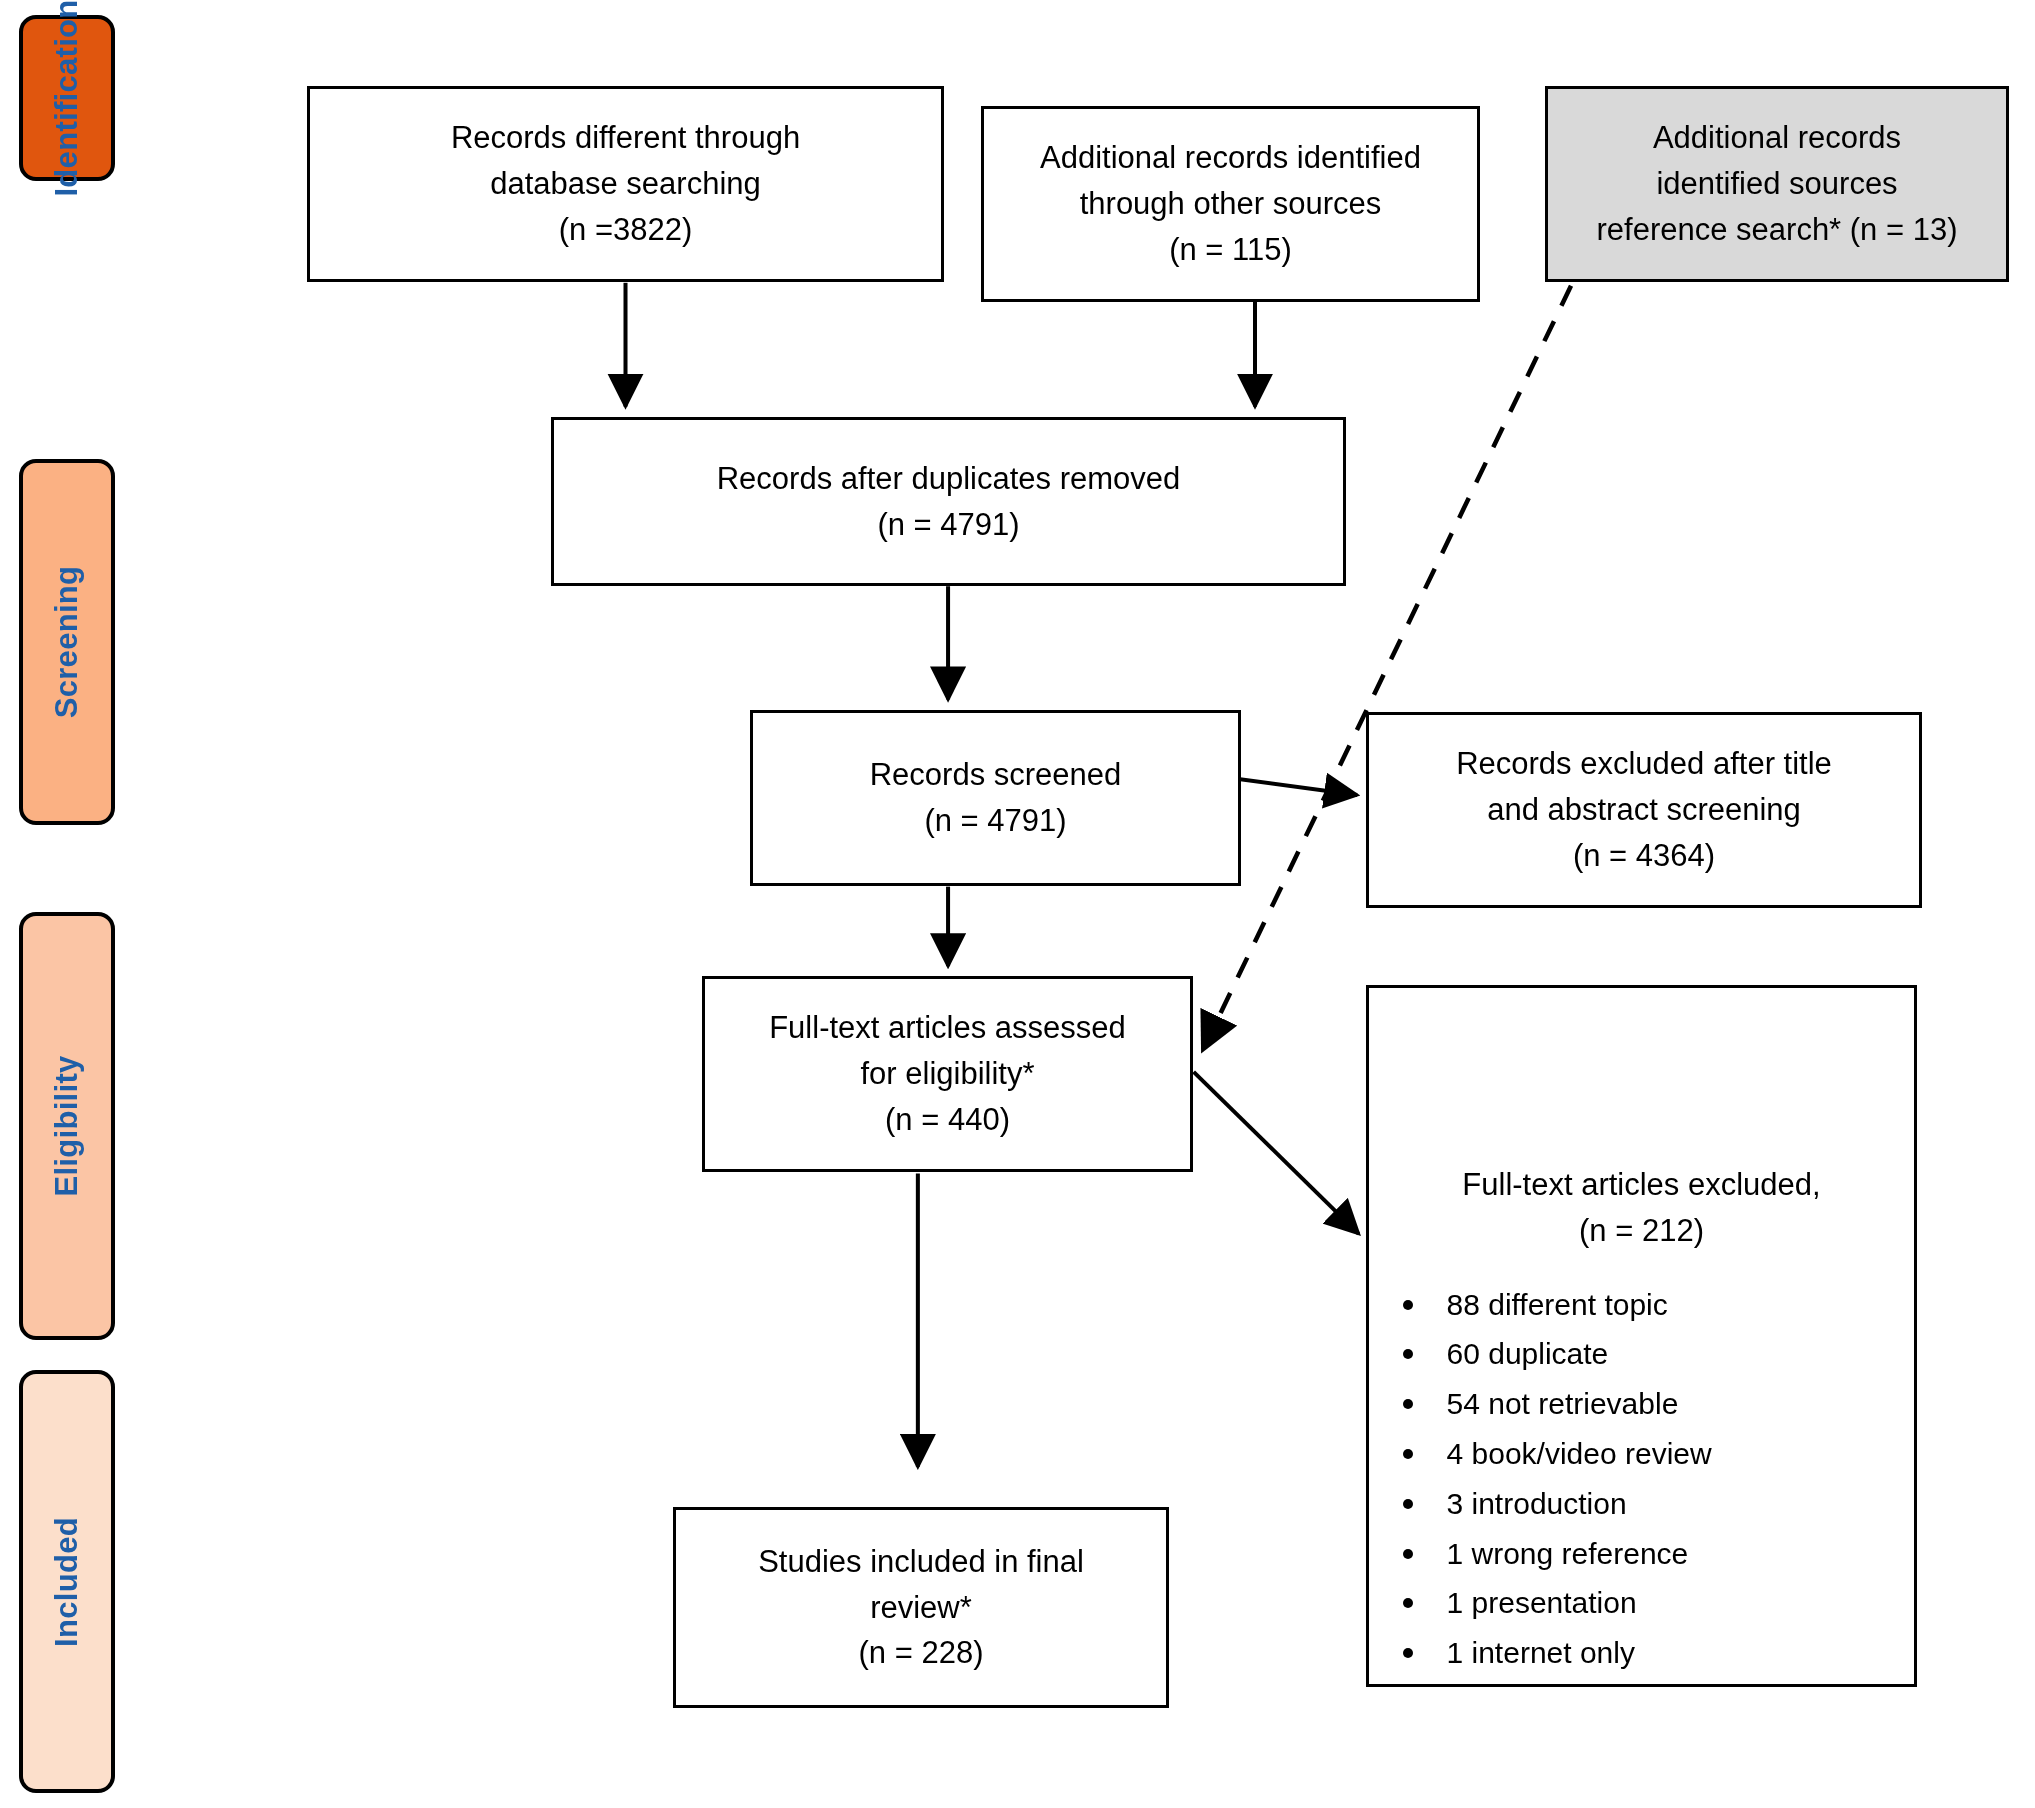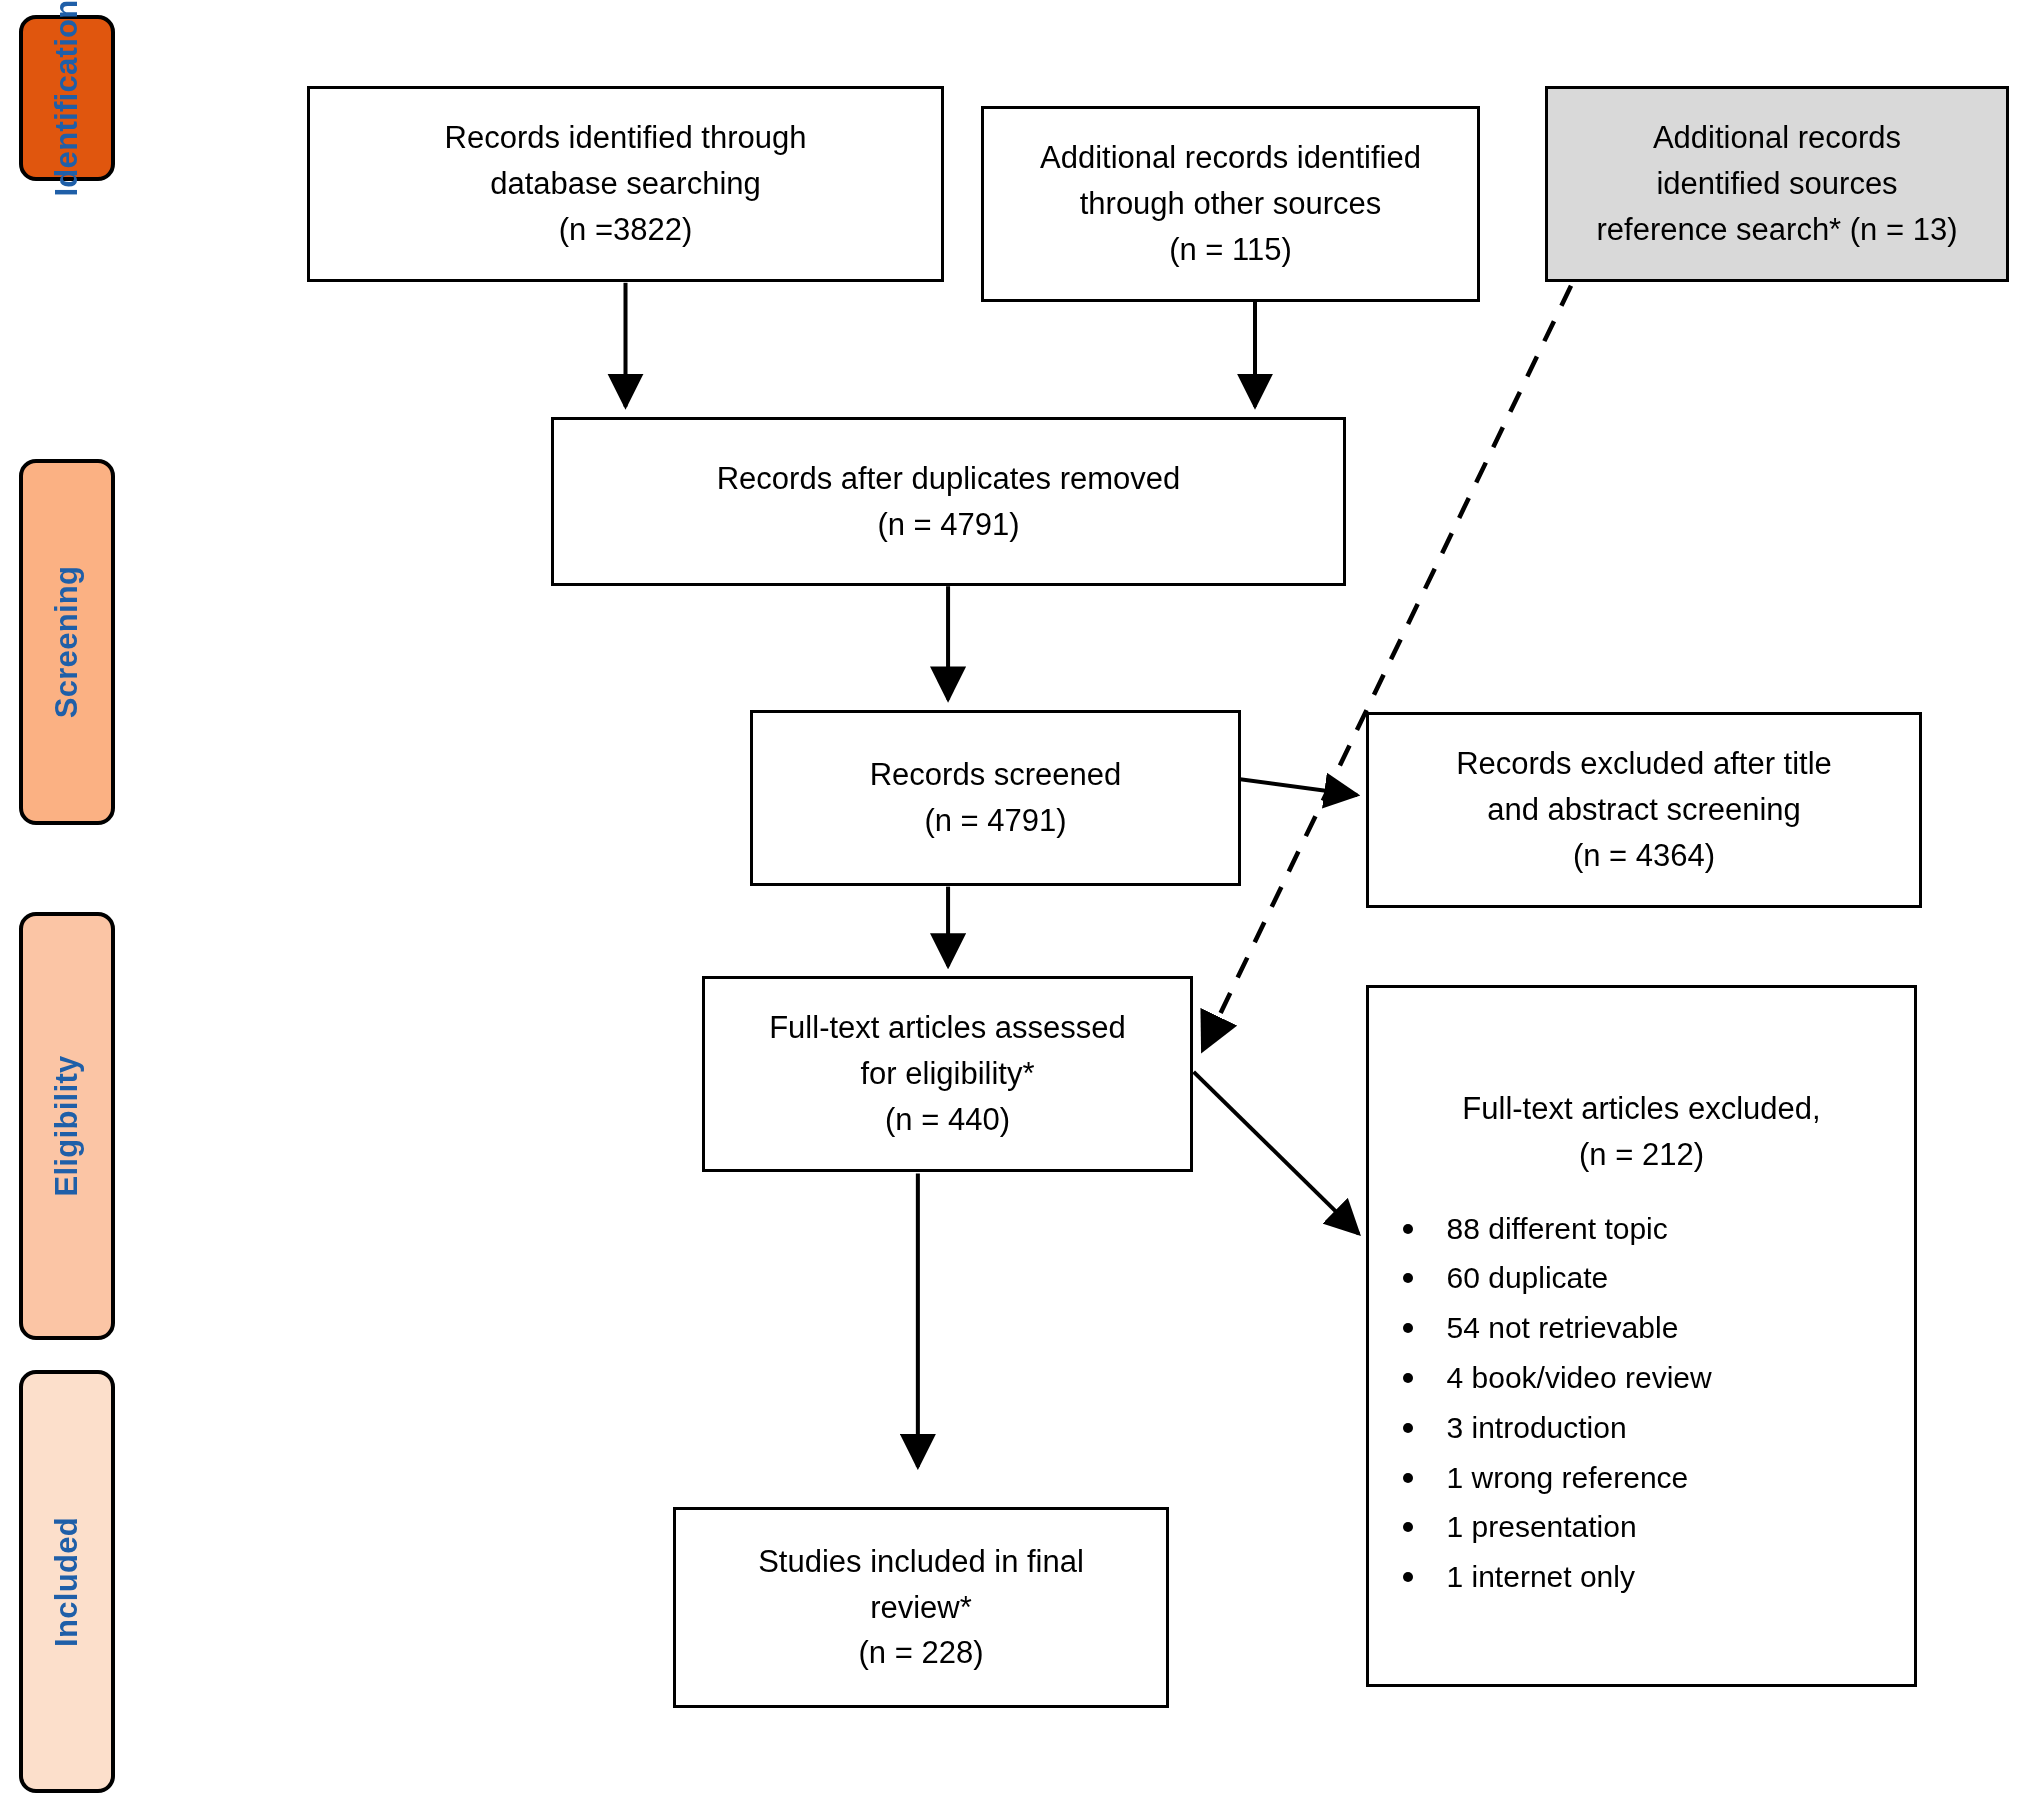--- a/index.html
+++ b/index.html
@@ -65,21 +65,21 @@
 
   
   #box-db-search      { left: 307px;  top: 86px;  width: 637px; height: 196px; }
   #box-other-sources  { left: 981px; top: 86px;  width: 499px; height: 196px; margin-top: 20px; }
   #box-ref-search     { left: 1545px; top: 86px;  width: 464px;  height: 196px; text-align: center; }
   #box-after-dupes    { left: 551px; top: 417px;  width: 795px; height: 169px; }
   #box-screened       { left: 702px; top: 710px; width: 491px;  height: 176px; margin-left: 48px; }
   #box-excluded-ta    { left: 1366px; top: 712px; width: 556px; height: 196px; }
   #box-fulltext       { left: 702px; top: 976px; width: 491px;  height: 196px; }
   #box-excluded-full  { left: 1366px; top: 985px; width: 551px; height: 702px;
-                        justify-content: center; padding-top: 22px; }
+                        justify-content: flex-end; padding-top: 22px; }
   #box-included       { left: 673px; top: 1471px; width: 496px;  height: 201px; margin-top: 36px; }
 
   
   .reasons-heading { width: 100%; text-align: center; }
   .reasons-list {
     list-style: none;
     margin: 26px 0 0 0;
     padding: 0 0 0 37px;
     width: 100%;
     text-align: left;
@@ -150,21 +150,21 @@
     <line x1="1884" y1="1762" x2="1884" y2="1920" stroke="#000000" stroke-width="8" marker-end="url(#arrowhead)"></line>
 
     <line x1="3122" y1="568" x2="2390" y2="2087" stroke="#000000" stroke-width="9" stroke-dasharray="44 34" marker-end="url(#arrowhead)"></line>
 
     <line x1="2372" y1="2130" x2="2700" y2="2452" stroke="#000000" stroke-width="8" marker-end="url(#arrowhead)"></line>
 
     <line x1="1824" y1="2332" x2="1824" y2="2915" stroke="#000000" stroke-width="8" marker-end="url(#arrowhead)"></line>
   </svg>
 
   <div class="flow-box" id="box-db-search">
-    <span class="line">Records identified through</span>
+    <span class="line">Records different through</span>
     <span class="line">database searching</span>
     <span class="line">(n =3822)</span>
   </div>
 
   <div class="flow-box" id="box-other-sources">
     <span class="line">Additional records identified</span>
     <span class="line">through other sources</span>
     <span class="line">(n = 115)</span>
   </div>
 

